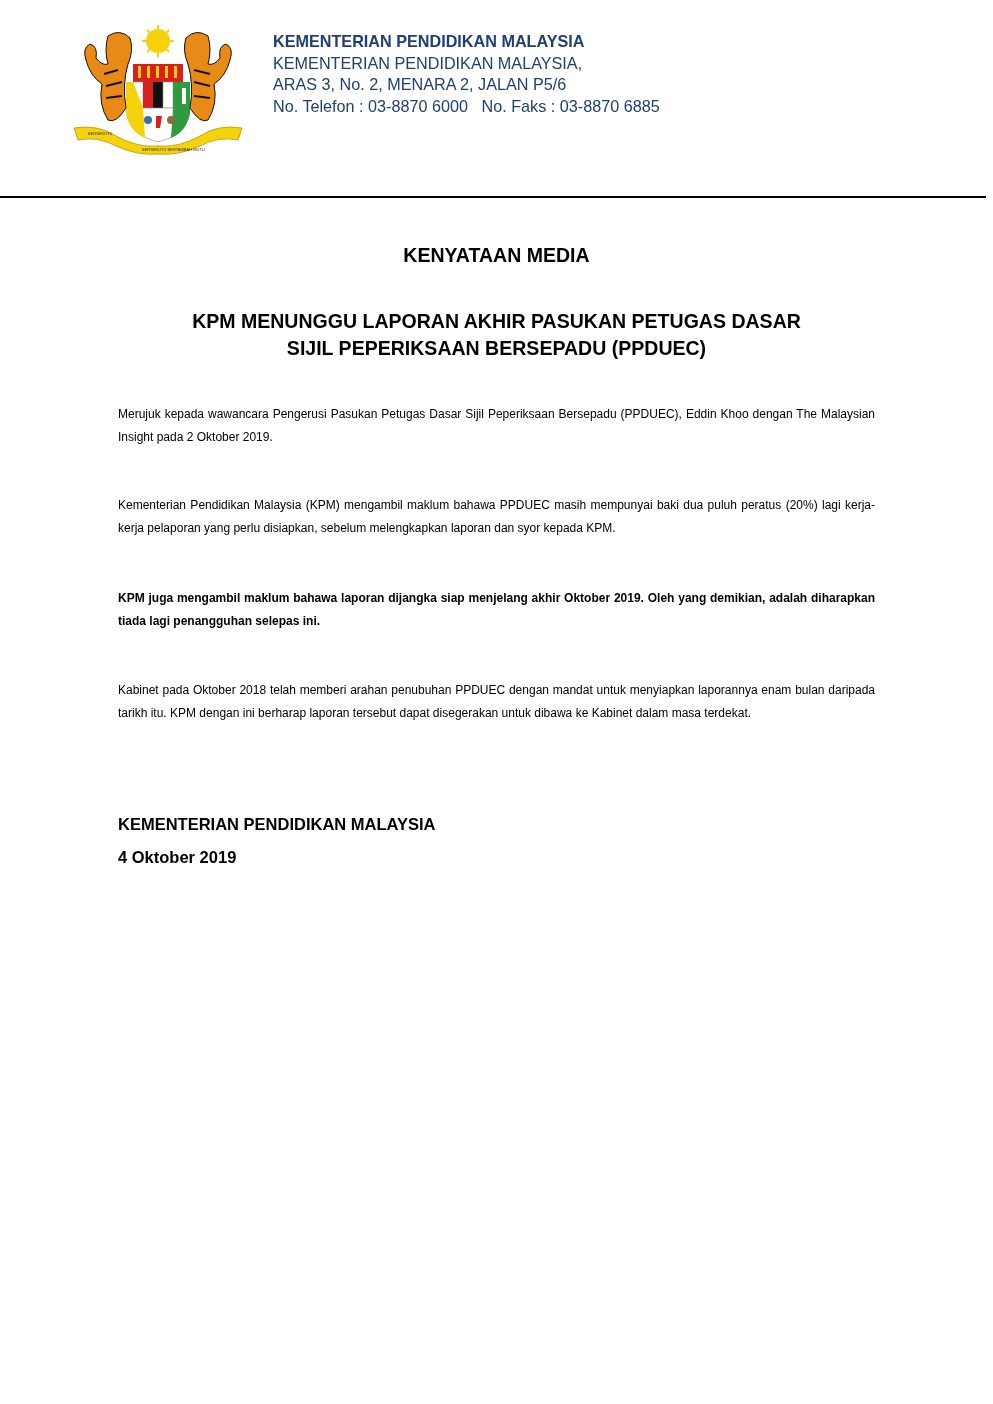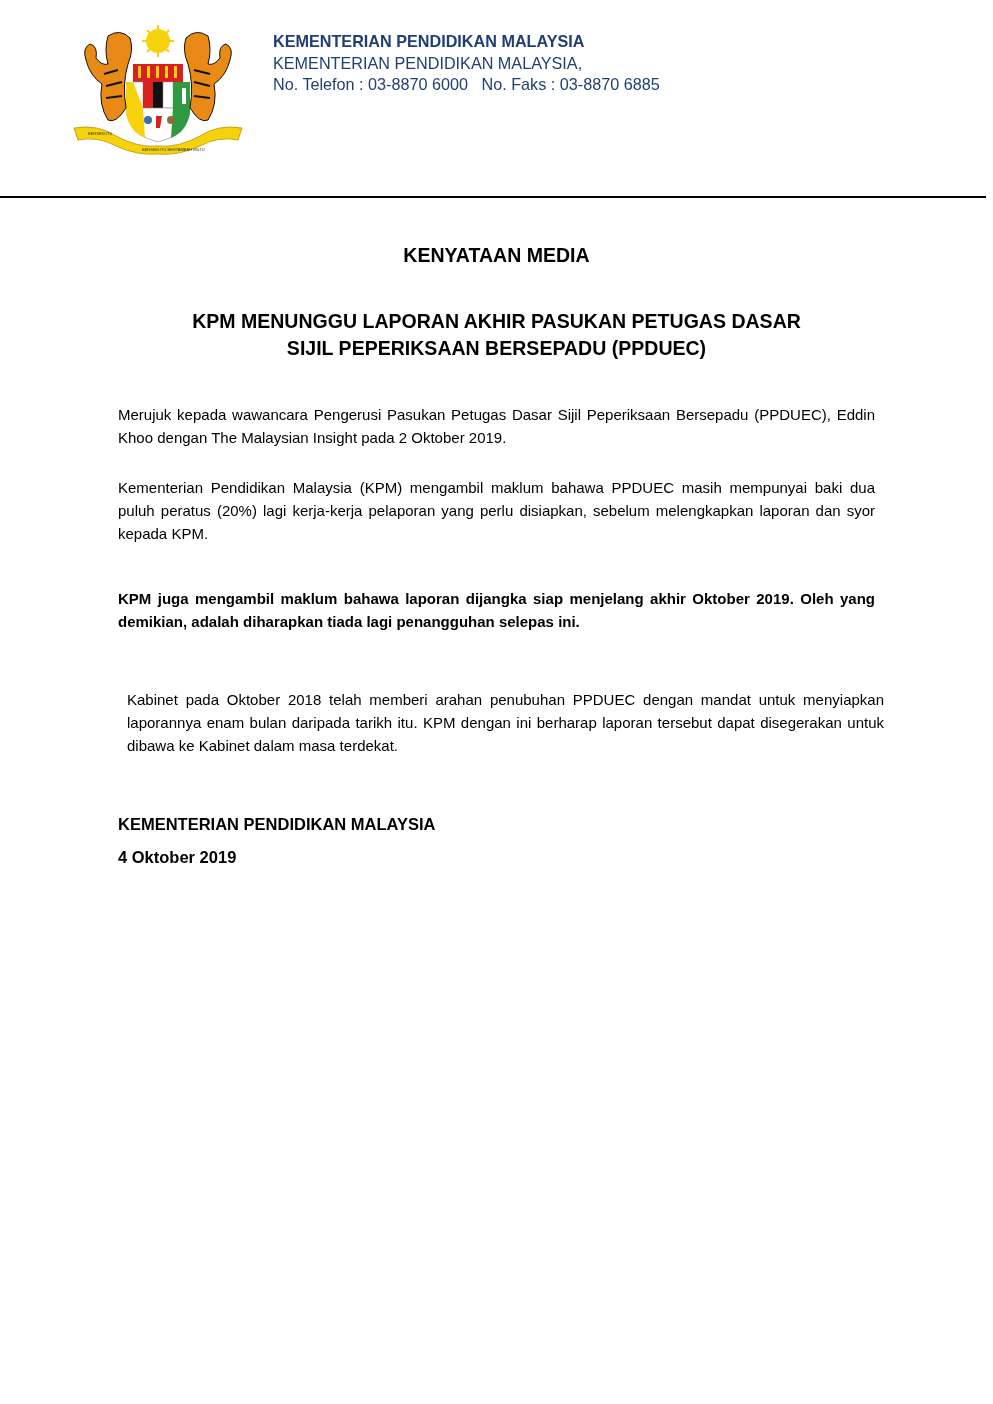--- a/index.html
+++ b/index.html
@@ -69,27 +69,27 @@
       font-weight: bold;
       font-size: 21px;
       line-height: 27px;
       transform: scaleX(0.93);
       transform-origin: center;
     }
     .para {
       position: absolute;
       left: 118px;
       width: 757px;
-      font-size: 15px;
+      font-size: 12px;
       line-height: 23px;
       text-align: justify;
       text-align-last: left;
     }
     .p1 { top: 403px; }
-    .p2 { top: 476px; }
+    .p2 { top: 494px; }
     .p3 { top: 587px; font-weight: bold; }
     .p4 { top: 679px; }
     .sign-org {
       position: absolute;
       left: 118px;
       top: 815px;
       font-weight: bold;
       font-size: 16.5px;
     }
     .sign-date {
@@ -154,32 +154,33 @@
     <path d="M6 104 Q30 100 48 112 Q70 124 90 122 Q110 124 132 112 Q150 100 174 104 L170 116 Q150 112 132 122 Q110 132 90 130 Q70 132 48 122 Q30 112 10 116 Z" fill="#f5d20a" stroke="#b89400" stroke-width="0.8"></path>
     <g fill="#333" font-size="4" font-family="Liberation Sans, sans-serif">
       <text x="20" y="111">BERSEKUTU</text>
       <text x="74" y="127">BERSEKUTU BERTAMBAH MUTU</text>
     </g>
   </svg>
 
   <div class="address">
     <div class="org">KEMENTERIAN PENDIDIKAN MALAYSIA</div>
     <div class="line">KEMENTERIAN PENDIDIKAN MALAYSIA,</div>
+    <div class="line">ARAS 3, No. 2, MENARA 2, JALAN P5/6</div>
     <div class="line">No. Telefon : 03-8870 6000   No. Faks : 03-8870 6885</div>
   </div>
 
   <div class="rule"></div>
 </div>
 
 <div class="doc-type">KENYATAAN MEDIA</div>
 
 <div class="headline">
   <div>KPM MENUNGGU LAPORAN AKHIR PASUKAN PETUGAS DASAR</div>
   <div>SIJIL PEPERIKSAAN BERSEPADU (PPDUEC)</div>
 </div>
 
 <p class="para p1" style="margin:0">Merujuk kepada wawancara Pengerusi Pasukan Petugas Dasar Sijil Peperiksaan Bersepadu (PPDUEC), Eddin Khoo dengan The Malaysian Insight pada 2 Oktober 2019.</p>
 <p class="para p2" style="margin:0">Kementerian Pendidikan Malaysia (KPM) mengambil maklum bahawa PPDUEC masih mempunyai baki dua puluh peratus (20%) lagi kerja-kerja pelaporan yang perlu disiapkan, sebelum melengkapkan laporan dan syor kepada KPM.</p>
 <p class="para p3" style="margin:0">KPM juga mengambil maklum bahawa laporan dijangka siap menjelang akhir Oktober 2019. Oleh yang demikian, adalah diharapkan tiada lagi penangguhan selepas ini.</p>
-<p class="para p4" style="margin:9px">Kabinet pada Oktober 2018 telah memberi arahan penubuhan PPDUEC dengan mandat untuk menyiapkan laporannya enam bulan daripada tarikh itu. KPM dengan ini berharap laporan tersebut dapat disegerakan untuk dibawa ke Kabinet dalam masa terdekat.</p>
+<p class="para p4" style="margin:0">Kabinet pada Oktober 2018 telah memberi arahan penubuhan PPDUEC dengan mandat untuk menyiapkan laporannya enam bulan daripada tarikh itu. KPM dengan ini berharap laporan tersebut dapat disegerakan untuk dibawa ke Kabinet dalam masa terdekat.</p>
 
 <div class="sign-org">KEMENTERIAN PENDIDIKAN MALAYSIA</div>
 <div class="sign-date">4 Oktober 2019</div>
 
 </body></html>

